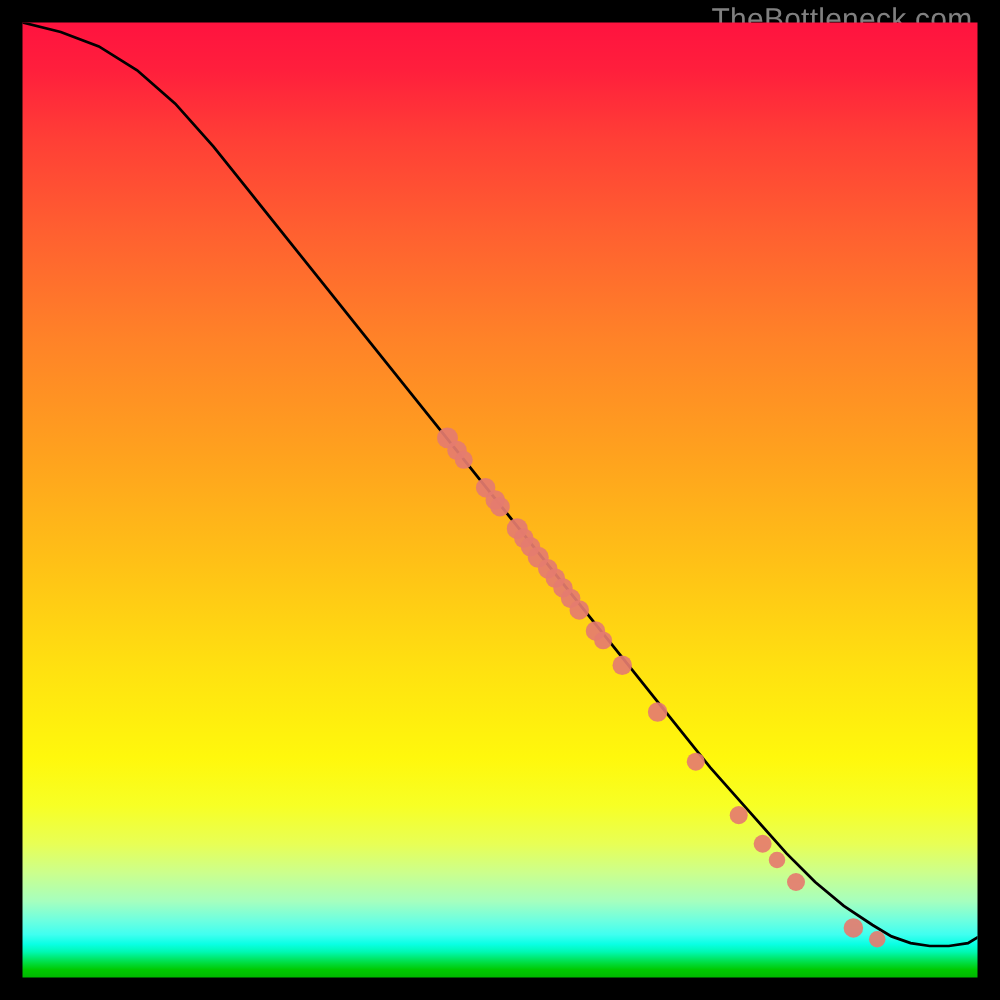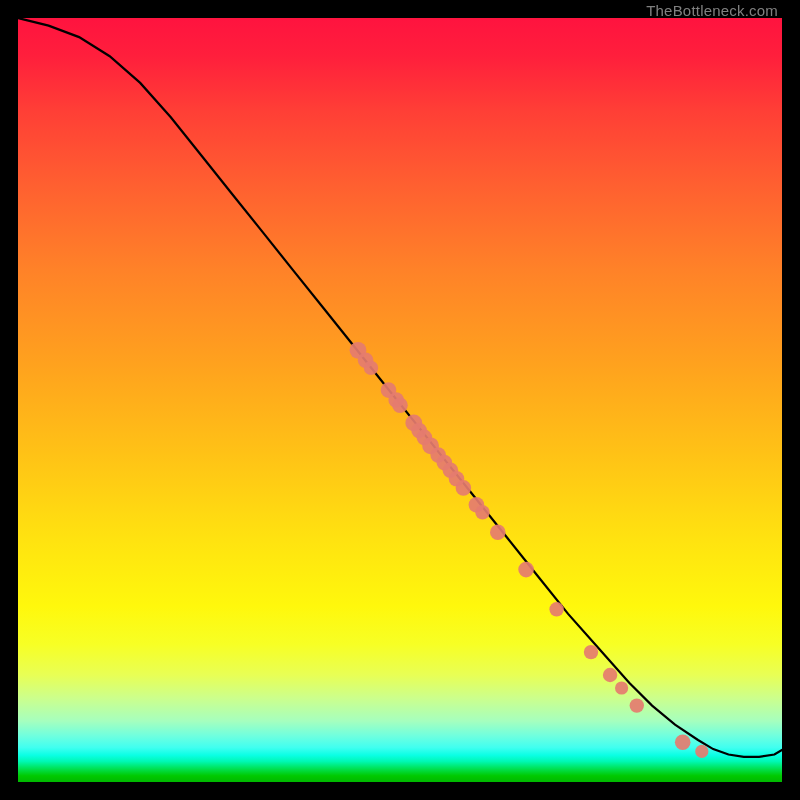--- a/index.html
+++ b/index.html
@@ -46,21 +46,21 @@
       #00c900 99.2%,
       #00b800 100%
     );
     overflow: hidden;
   }
   .watermark {
     position: absolute;
     top: 2px;
     right: 22px;
     color: #808080;
-    font-size: 15px;
+    font-size: 24px;
     font-weight: 500;
     letter-spacing: 0.2px;
     user-select: none;
   }
   svg.curve {
     position: absolute;
     left: 0;
     top: 0;
     width: 764px;
     height: 764px;

